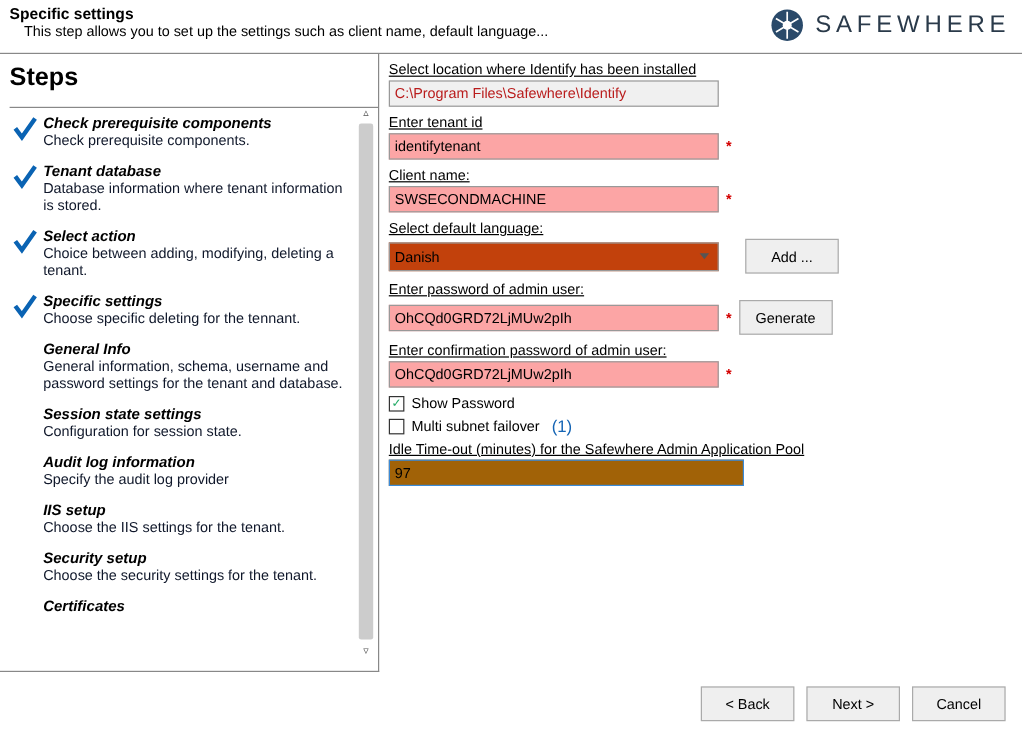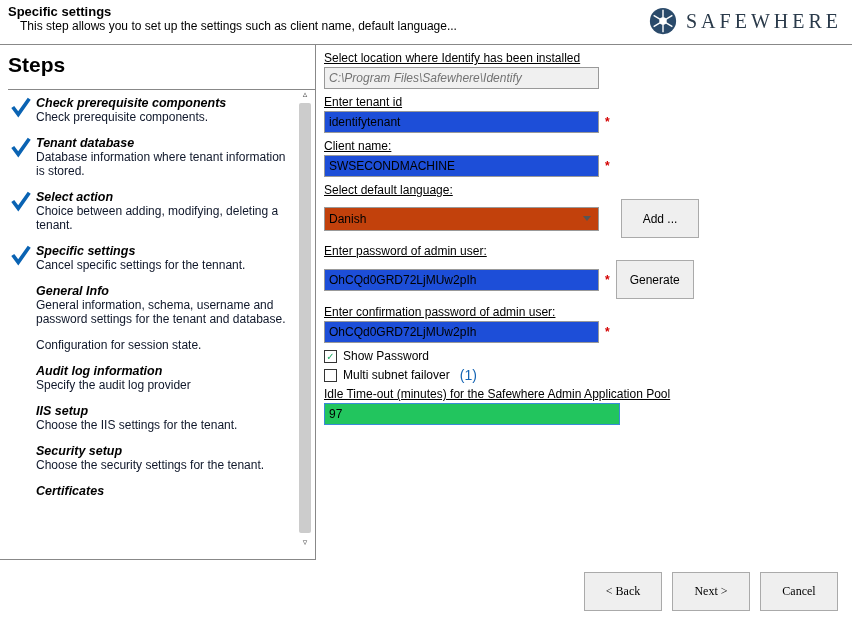--- a/index.html
+++ b/index.html
@@ -4,21 +4,21 @@
   <style>
     * { box-sizing: border-box; margin: 0; padding: 0; font-family: "Segoe UI", Tahoma, sans-serif; }
     body { background: #fff; width: 852px; height: 625px; overflow: hidden; }
 
     .header { display: flex; justify-content: space-between; align-items: flex-start; padding: 4px 10px 2px 8px; }
     .header-left { }
     .header-title { font-size: 13px; font-weight: bold; }
     .header-sub { font-size: 12px; padding-left: 12px; }
     .logo { display: flex; align-items: center; gap: 8px; margin-top: 2px; }
     .logo-icon { width: 30px; height: 30px; }
-    .logo-text { font-size: 20px; letter-spacing: 4px; color: #2a3a4a; font-family: Liberation Serif, serif; }
+    .logo-text { font-size: 20px; letter-spacing: 4px; color: #2a3a4a; }
 
     .hr { border: none; border-top: 1px solid #888; margin: 6px 0 0 0; }
 
     .main { display: flex; height: 515px; }
 
     .sidebar { width: 316px; border-right: 1px solid #888; border-bottom: 1px solid #888; padding: 8px 0 0 8px; position: relative; }
     .sidebar-title { font-size: 21px; font-weight: bold; border-bottom: 1px solid #888; padding-bottom: 12px; margin-right: 0; margin-bottom: 6px; }
     .steps-scroll { height: 450px; overflow-y: hidden; padding-right: 20px; position: relative; }
     .scrollbar { position: absolute; right: 2px; top: 42px; width: 16px; height: 462px; display: flex; flex-direction: column; align-items: center; }
     .scroll-arrow { width: 14px; height: 14px; font-size: 9px; display:flex; align-items:center; justify-content:center; color:#555;}
@@ -28,34 +28,34 @@
     .step .check { width: 22px; flex-shrink: 0; color: #0a63b3; }
     .step .check svg { width: 22px; height: 22px; }
     .step .nocheck { width: 22px; flex-shrink: 0; }
     .step-body { }
     .step-title { font-size: 12.5px; font-weight: bold; font-style: italic; }
     .step-desc { font-size: 12px; color: #0f172a; }
 
     .form { flex: 1; padding: 6px 12px 0 8px; font-size: 12px; }
     .form-label { margin-bottom: 2px; display: block; text-decoration: underline; }
     .input-row { display: flex; align-items: center; gap: 6px; margin-bottom: 6px; }
-    .text-input { width: 275px; height: 22px; border: 1px solid #999; padding: 1px 4px; font-size: 12px; background: #1d4ed8; }
-    .text-input.readonly { background: #f0f0f0; color: #737373; font-style: italic; }
+    .text-input { width: 275px; height: 22px; border: 1px solid #999; padding: 1px 4px; font-size: 12px; background: #fca5a5; }
+    .text-input.readonly { background: #f0f0f0; color: #b91c1c; }
     .asterisk { color: #d40000; font-weight: bold; }
     .select { width: 275px; height: 24px; border: 1px solid #999; padding: 1px 4px; font-size: 12px; background: #c2410c; appearance: none; -webkit-appearance: none; position: relative; }
     .select-wrap { position: relative; width: 275px; }
     .select-wrap::after { content: ""; position: absolute; right: 8px; top: 9px; width: 0; height: 0; border-left: 4px solid transparent; border-right: 4px solid transparent; border-top: 5px solid #555; pointer-events: none; }
-    .btn { min-width: 78px; height: 39px; border: 1px solid #aaa; background: #efefef; font-size: 12px; cursor: pointer; padding: 0 10px; text-align: center; }
+    .btn { min-width: 78px; height: 29px; border: 1px solid #aaa; background: #efefef; font-size: 12px; cursor: pointer; padding: 0 10px; text-align: center; }
     .checkbox-row { display: flex; align-items: center; gap: 6px; margin: 4px 0; }
     .checkbox { width: 13px; height: 13px; border: 1px solid #333; display: inline-flex; align-items:center; justify-content:center; font-size:10px; color:#2a6; background:#fff; }
     .annotation { color: #1464b4; font-size: 14px; margin-left: 4px; }
-    .idle-input { width: 296px; height: 22px; border: 1px solid #3a8ad8; padding: 1px 4px; font-size: 12px; background:#22c55e; }
+    .idle-input { width: 296px; height: 22px; border: 1px solid #3a8ad8; padding: 1px 4px; font-size: 12px; background:#a16207; }
 
     .footer { display: flex; justify-content: flex-end; gap: 10px; padding: 12px 14px 0 0; }
-    .footer .btn { width: 78px; font-family: Liberation Serif, serif; }
+    .footer .btn { width: 78px; }
   </style>
 </head>
 <body>
 
 <div class="header">
   <div class="header-left">
     <div class="header-title">Specific settings</div>
     <div class="header-sub">This step allows you to set up the settings such as client name, default language...</div>
   </div>
   <div class="logo">
@@ -102,33 +102,34 @@
             <div class="step-title">Select action</div>
             <div class="step-desc">Choice between adding, modifying, deleting a tenant.</div>
           </div>
         </div>
         <div class="step">
           <span class="check"><svg viewBox="0 0 24 24">
               <path d="M3 12 L9 20 L21 3" fill="none" stroke="#0a63b3" stroke-width="4"></path>
             </svg></span>
           <div class="step-body">
             <div class="step-title">Specific settings</div>
-            <div class="step-desc">Cancel specific settings for the tennant.</div>
+            <div class="step-desc">Choose specific deleting for the tennant.</div>
           </div>
         </div>
         <div class="step">
           <span class="nocheck"></span>
           <div class="step-body">
             <div class="step-title">General Info</div>
             <div class="step-desc">General information, schema, username and password settings for the tenant and database.</div>
           </div>
         </div>
         <div class="step">
           <span class="nocheck"></span>
           <div class="step-body">
+            <div class="step-title">Session state settings</div>
             <div class="step-desc">Configuration for session state.</div>
           </div>
         </div>
         <div class="step">
           <span class="nocheck"></span>
           <div class="step-body">
             <div class="step-title">Audit log information</div>
             <div class="step-desc">Specify the audit log provider</div>
           </div>
         </div>

